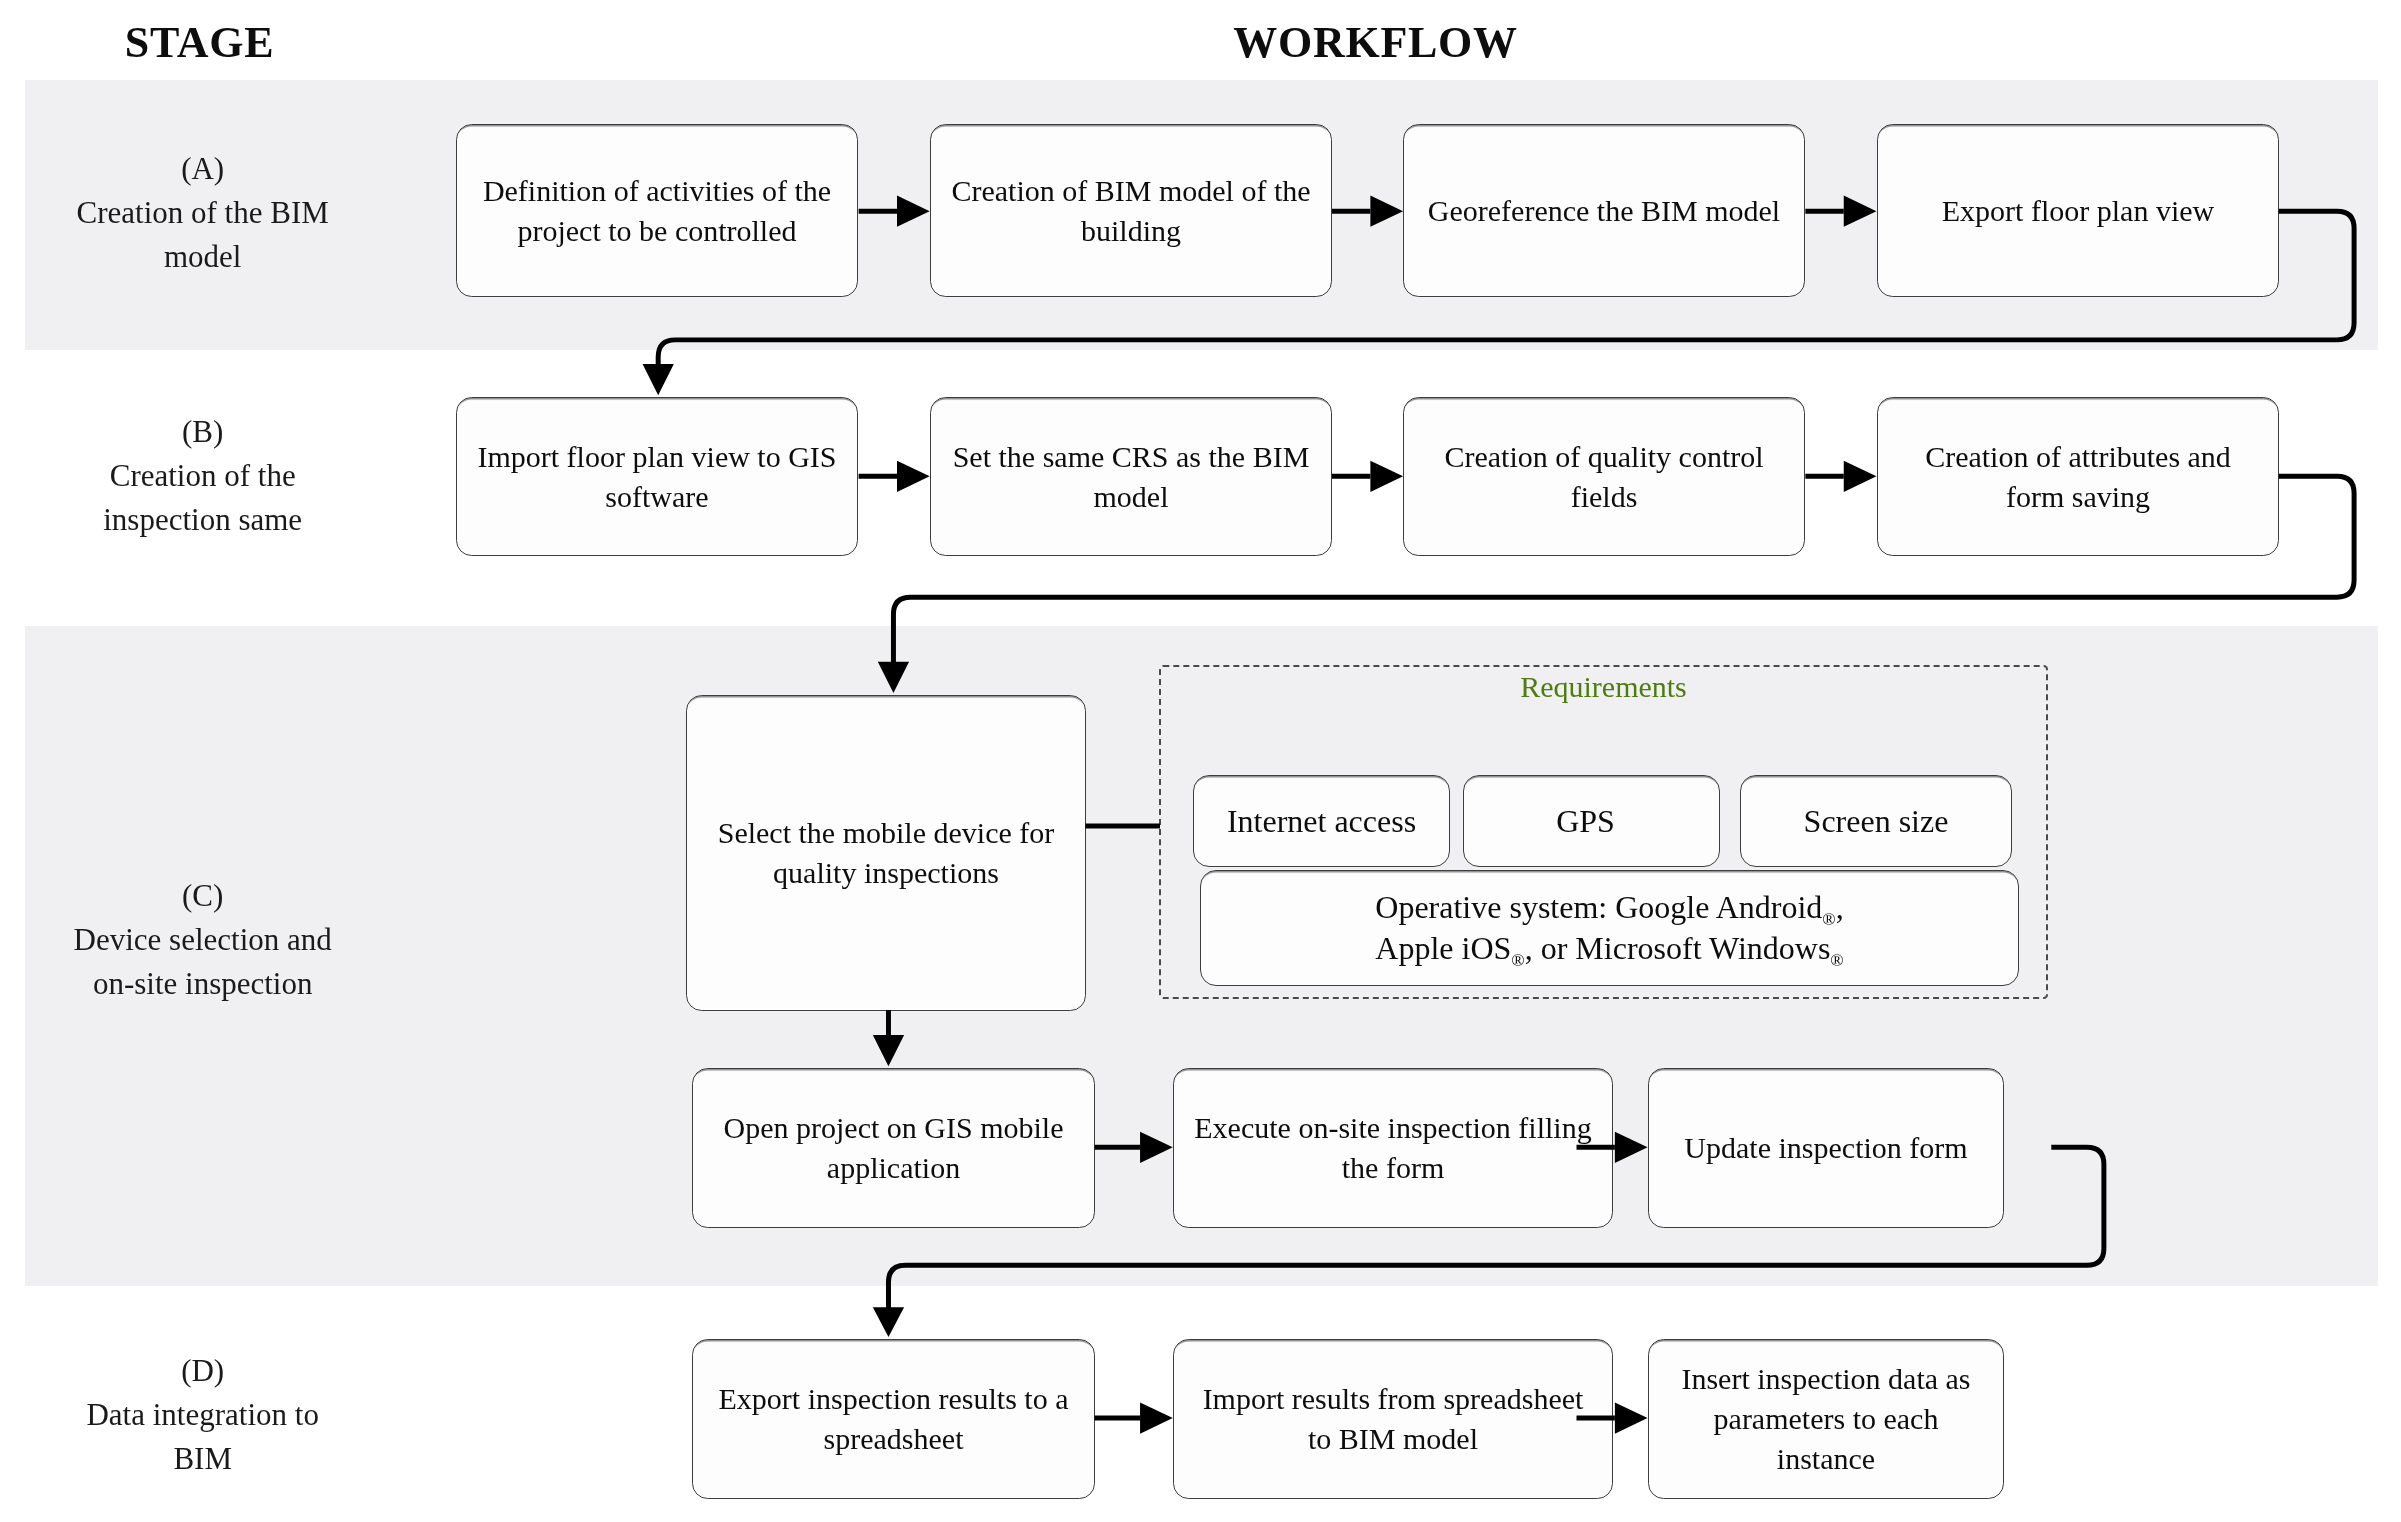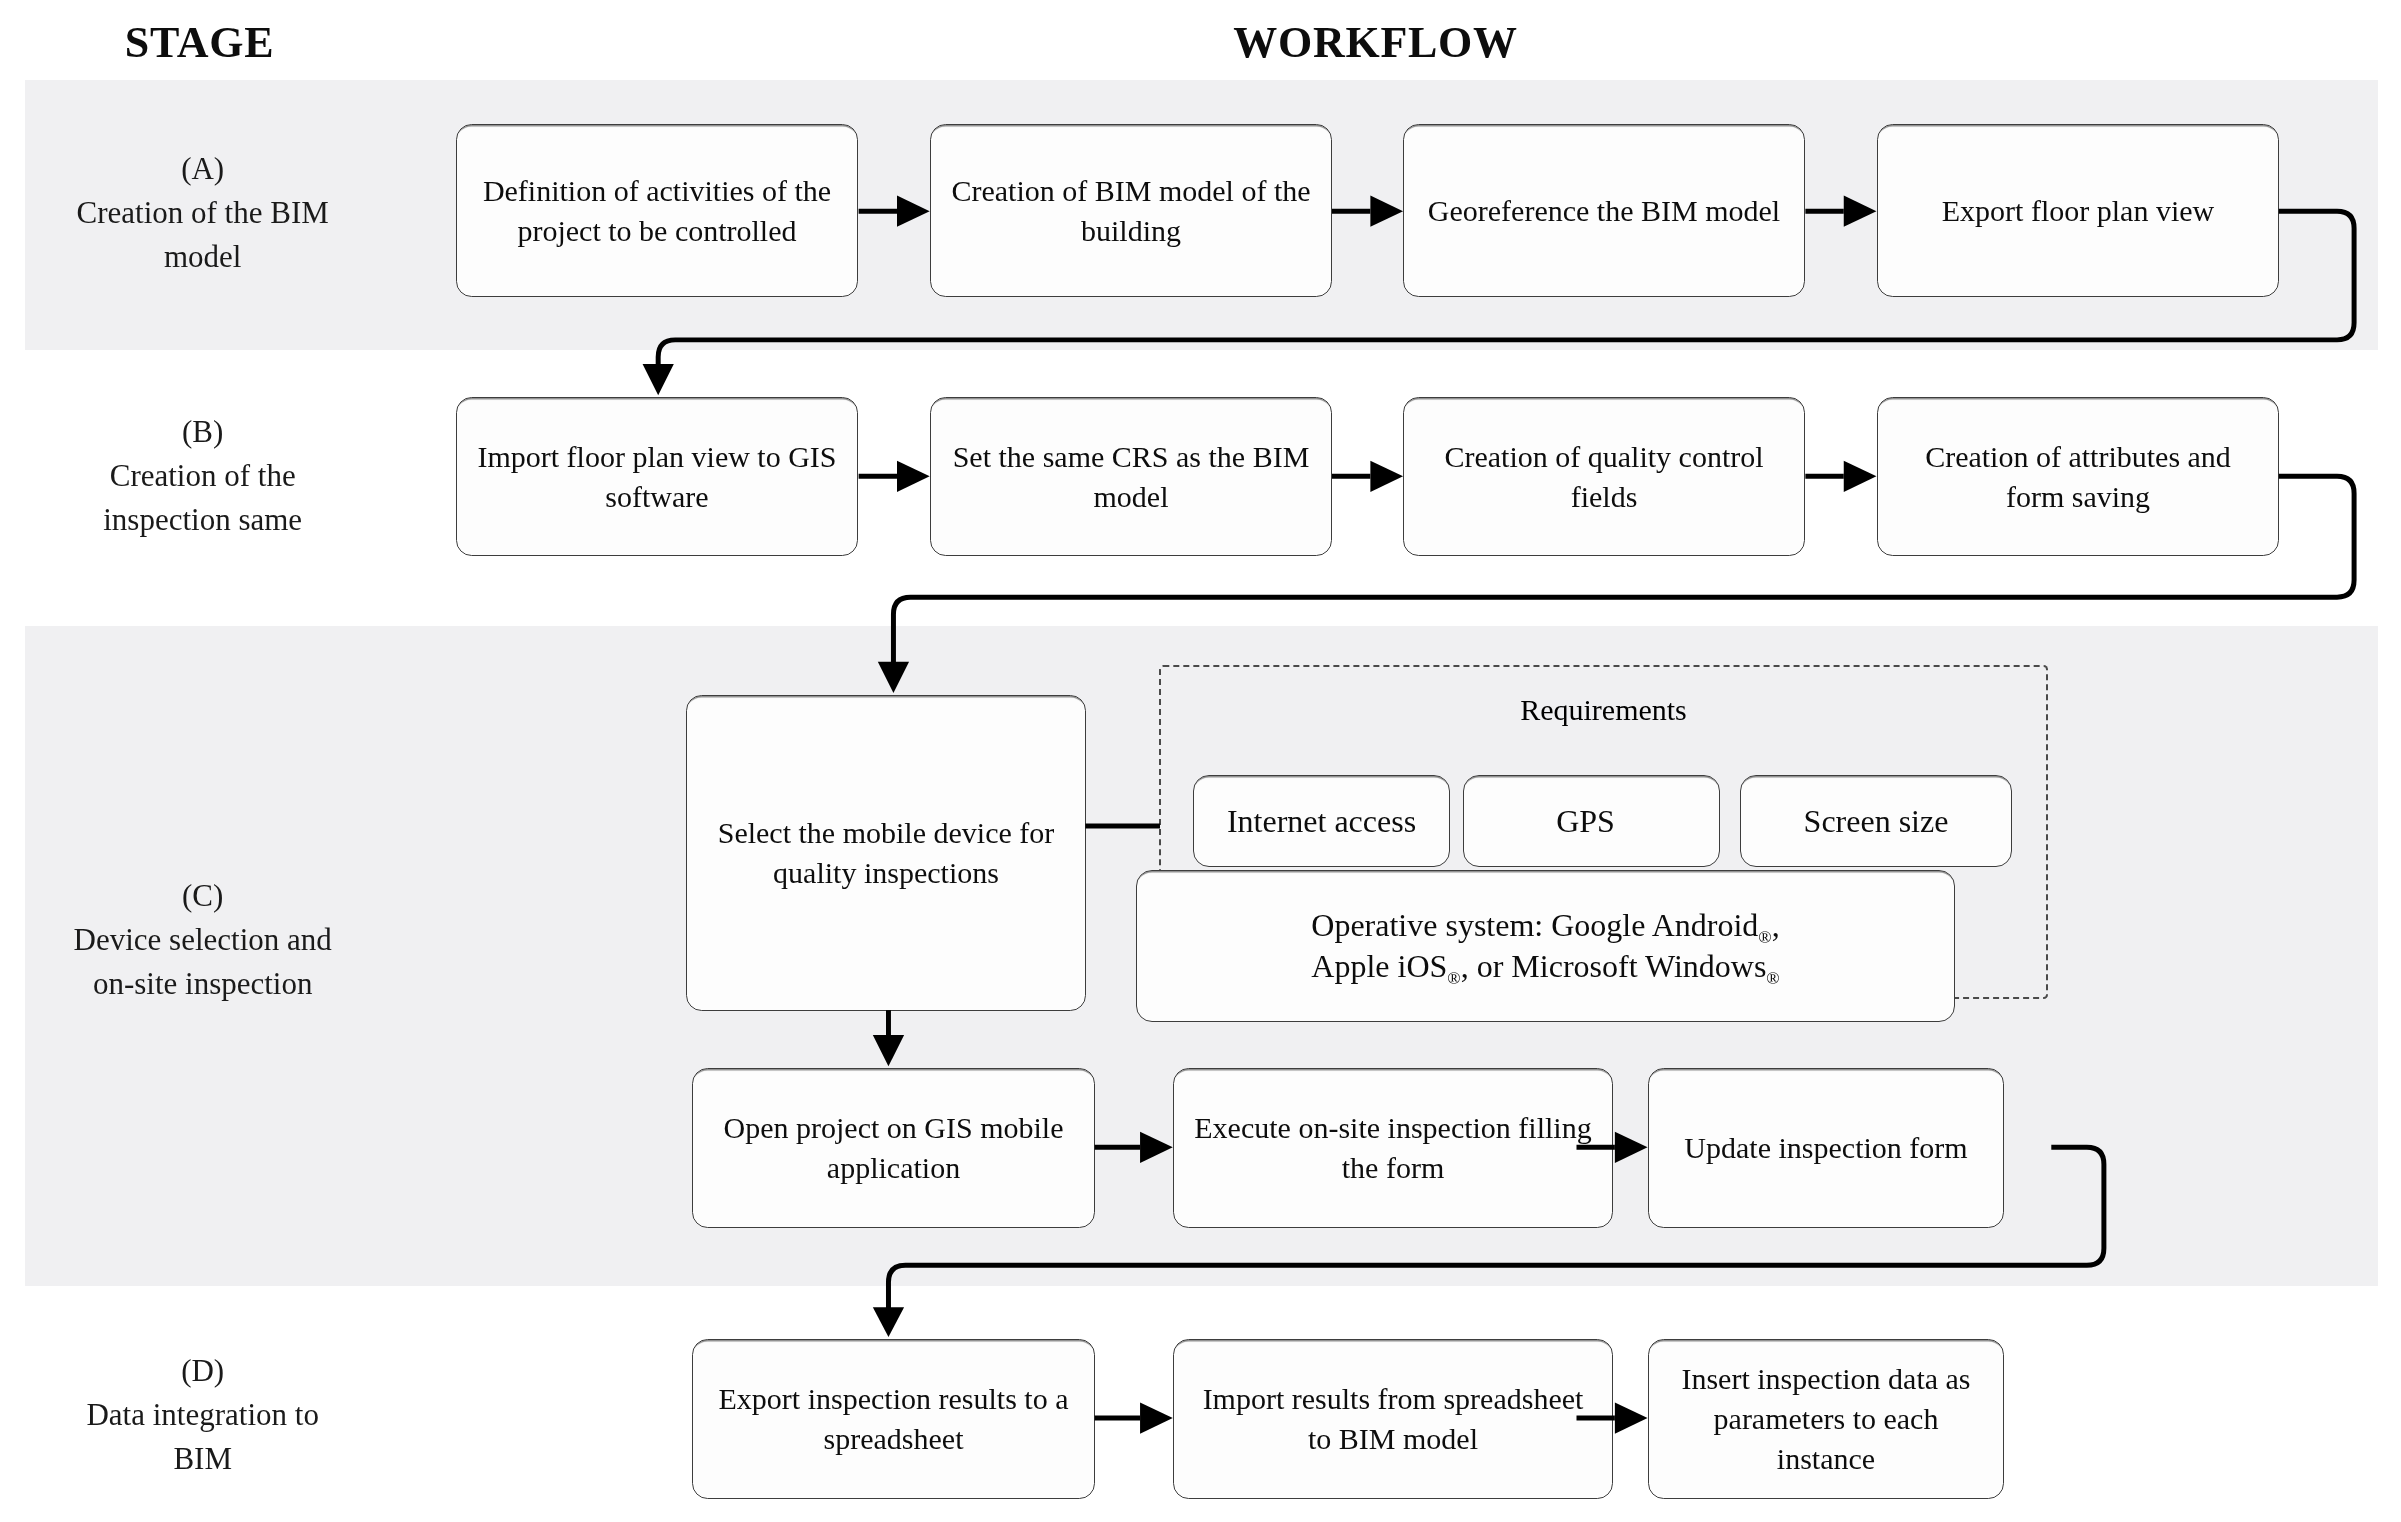--- a/index.html
+++ b/index.html
@@ -59,28 +59,28 @@
   .colA4 { left: 1877px; width: 402px; }
 
   
   #select-device-box { left: 686px; top: 695px; width: 400px; height: 316px; }
   #requirements-box {
     position: absolute; left: 1159px; top: 665px; width: 889px; height: 334px;
     border: 2.1px dashed #4a4a4a; border-radius: 4.3px; box-sizing: border-box;
     background: transparent;
   }
   #requirements-title {
-    position: absolute; left: 0; top: 26px; width: 100%;
-    text-align: center; font-size: 30px; color: #000000;
+    position: absolute; left: 0; top: 3px; width: 100%;
+    text-align: center; font-size: 30px; color: #4d7c0f;
   }
   .req-item { border-radius: 16px; font-size: 32px; margin-top: 44px; }
   #req-item-0 { left: 1193px; top: 731px; width: 257px; height: 92px; }
   #req-item-1 { left: 1463px; top: 731px; width: 257px; height: 92px; padding-left: 8px; }
   #req-item-2 { left: 1740px; top: 731px; width: 272px; height: 92px; }
-  #req-os-box  { left: 1136px; top: 826px; width: 819px; height: 152px;
+  #req-os-box  { left: 1200px; top: 826px; width: 819px; height: 116px;
                  flex-direction: column; line-height: 41px; }
   #req-os-box sub { font-size: 0.55em; line-height: 0; }
 
   .row-c2 { top: 1068px; height: 160px; }
   .row-d  { top: 1339px; height: 160px; }
   .colC1 { left: 692px;  width: 403px; }
   .colC2 { left: 1173px; width: 440px; }
   .colC3 { left: 1648px; width: 356px; }
 
   #connector-layer {

